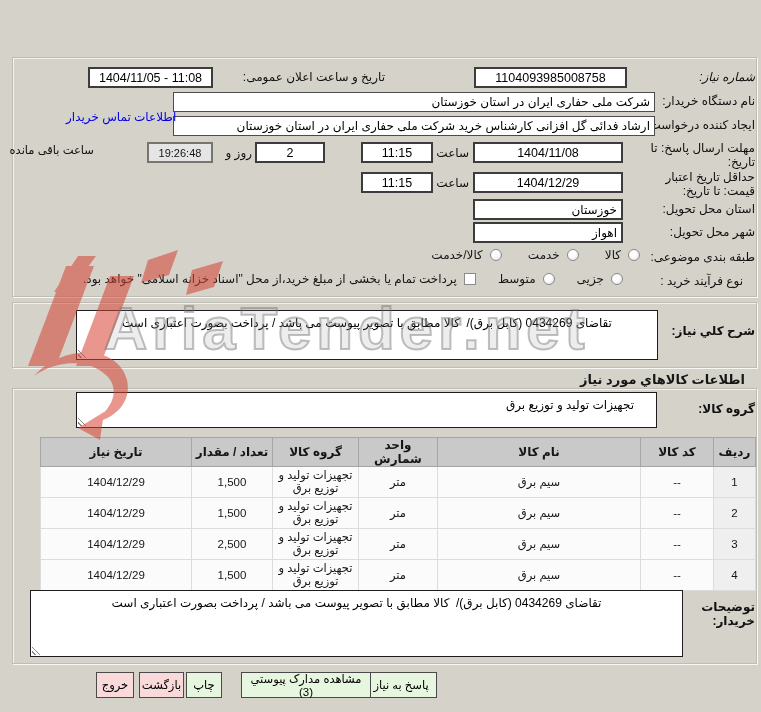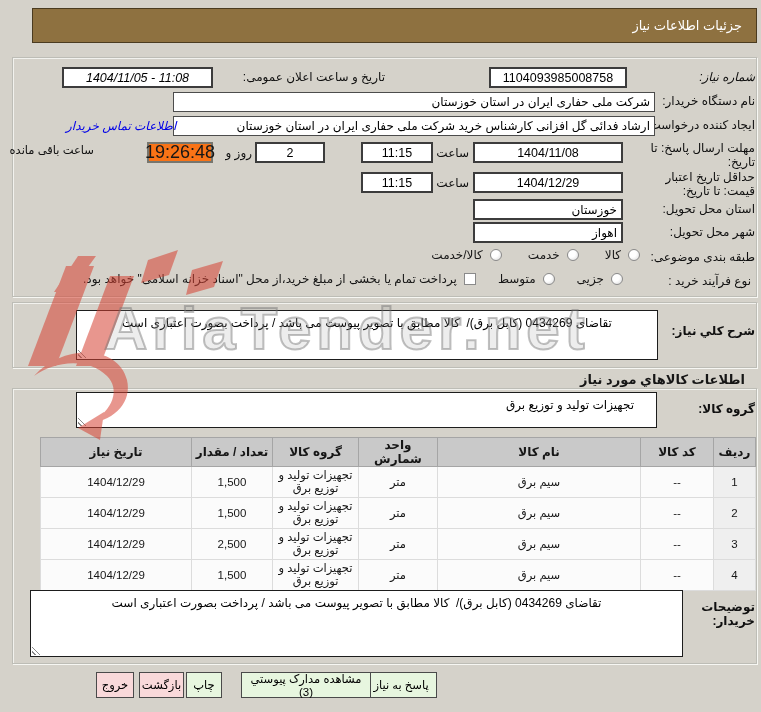--- a/index.html
+++ b/index.html
@@ -37,23 +37,23 @@
   
   .inp {
     position:absolute; background:#fff; border:1px solid #4c4c4c;
     height:20px; font-size:12px; color:#000; padding:0 4px;
     font-family:inherit; outline:none;
   }
   .inp.heavy { border:2px solid #3c3c3c; height:21px; }
   .inp.num { direction:ltr; text-align:center; font-size:12.5px; }
   .inp.rtlstart { text-align:right; }
   .countdown {
-    position:absolute; background:#f97316; border:2px solid #77766e;
+    position:absolute; background:#e5e5e5; border:2px solid #77766e;
     height:21px; width:66px; display:flex; align-items:center; justify-content:center;
-    direction:ltr; font-size:18px;
+    direction:ltr; font-size:11px;
   }
   a.link { position:absolute; color:#0000e8; font-size:12px; text-decoration:none; }
 
   
   .optrow { position:absolute; display:flex; align-items:center; gap:26px; direction:rtl; }
   .opt { display:flex; align-items:center; gap:7px; }
   .radio {
     width:12px; height:12px; border-radius:50%; border:1px solid #8a8a8a;
     background:radial-gradient(circle at 35% 35%, #ffffff 40%, #d8d8d8);
     display:inline-block; flex:0 0 auto;
@@ -116,37 +116,36 @@
     color:rgba(140,140,140,0.16);
     -webkit-text-stroke:2px rgba(115,115,115,0.45);
   }
   .wm-logo { position:absolute; left:20px; top:248px; opacity:0.55; }
 </style>
 </head>
 <body>
 
 <div class="page">
 
-  <div class="titlebar">جزئیات اطلاعات نیاز</div>
 
   <div class="panel" id="panel-fields"></div>
   <div class="panel" id="panel-desc"></div>
   <div class="panel" id="panel-goods"></div>
 
   <div class="lbl" style="right:6px; top:70px;font-style:italic;">شماره نیاز:</div>
-  <input class="inp heavy num" style="right: 134px; top: 67px; width: 138px;" value="1104093985008758">
+  <input class="inp heavy num" style="right: 134px; top: 67px; width: 153px;" value="1104093985008758">
   <div class="lbl" style="right:376px; top:70px;">تاریخ و ساعت اعلان عمومی:</div>
-  <input class="inp heavy num" style="right: 548px; top: 67px; width: 151px; font-style: italic;" value="1404/11/05 - 11:08">
+  <input class="inp heavy num" style="right: 548px; top: 67px; width: 125px;" value="1404/11/05 - 11:08">
 
   <div class="lbl" style="right:6px; top:94px;">نام دستگاه خریدار:</div>
   <input class="inp rtlstart" style="right: 106px; top: 92px; width: 482px;" value="شرکت ملی حفاری ایران در استان خوزستان">
 
   <div class="lbl" style="right:6px; top:118px;">ایجاد کننده درخواست:</div>
   <input class="inp rtlstart" style="right: 106px; top: 116px; width: 482px;" value="ارشاد فدائی گل افزانی کارشناس خرید شرکت ملی حفاری ایران در استان خوزستان">
-  <a class="link" href="#" style="left:66px; top:119px;font-style:italic;">اطلاعات تماس خریدار</a>
+  <a class="link" href="#" style="left:66px; top:110px;">اطلاعات تماس خریدار</a>
 
   <div class="lbl" style="right:6px; top:141px; width:122px;">مهلت ارسال پاسخ: تا تاریخ:</div>
   <input class="inp heavy num" style="right: 138px; top: 142px; width: 150px;" value="1404/11/08">
   <div class="lbl" style="right:292px; top:146px;">ساعت</div>
   <input class="inp heavy num" style="right: 328px; top: 142px; width: 72px;" value="11:15">
   <input class="inp heavy num" style="right: 436px; top: 142px; width: 70px;" value="2">
   <div class="lbl" style="right:509px; top:146px;">روز و</div>
   <div class="countdown" style="right:548px; top:142px;">19:26:48</div>
   <div class="lbl" style="right:667px; top:143px; width:92px; font-size:11.5px;">ساعت باقی مانده</div>
 
@@ -169,21 +168,21 @@
     <span class="opt">
         <span class="radio"></span>
         <span>خدمت</span>
       </span>
     <span class="opt">
         <span class="radio"></span>
         <span>کالا/خدمت</span>
       </span>
   </div>
 
-  <div class="lbl" style="right:10px; top:274px;text-align:right;">نوع فرآیند خرید :</div>
+  <div class="lbl" style="right:18px; top:274px;text-align:right;">نوع فرآیند خرید :</div>
   <div class="optrow" style="right:138px; top:272px; gap:22px;">
     <span class="opt">
         <span class="radio"></span>
         <span>جزيی</span>
       </span>
     <span class="opt">
         <span class="radio"></span>
         <span>متوسط</span>
       </span>
     <span class="opt">

